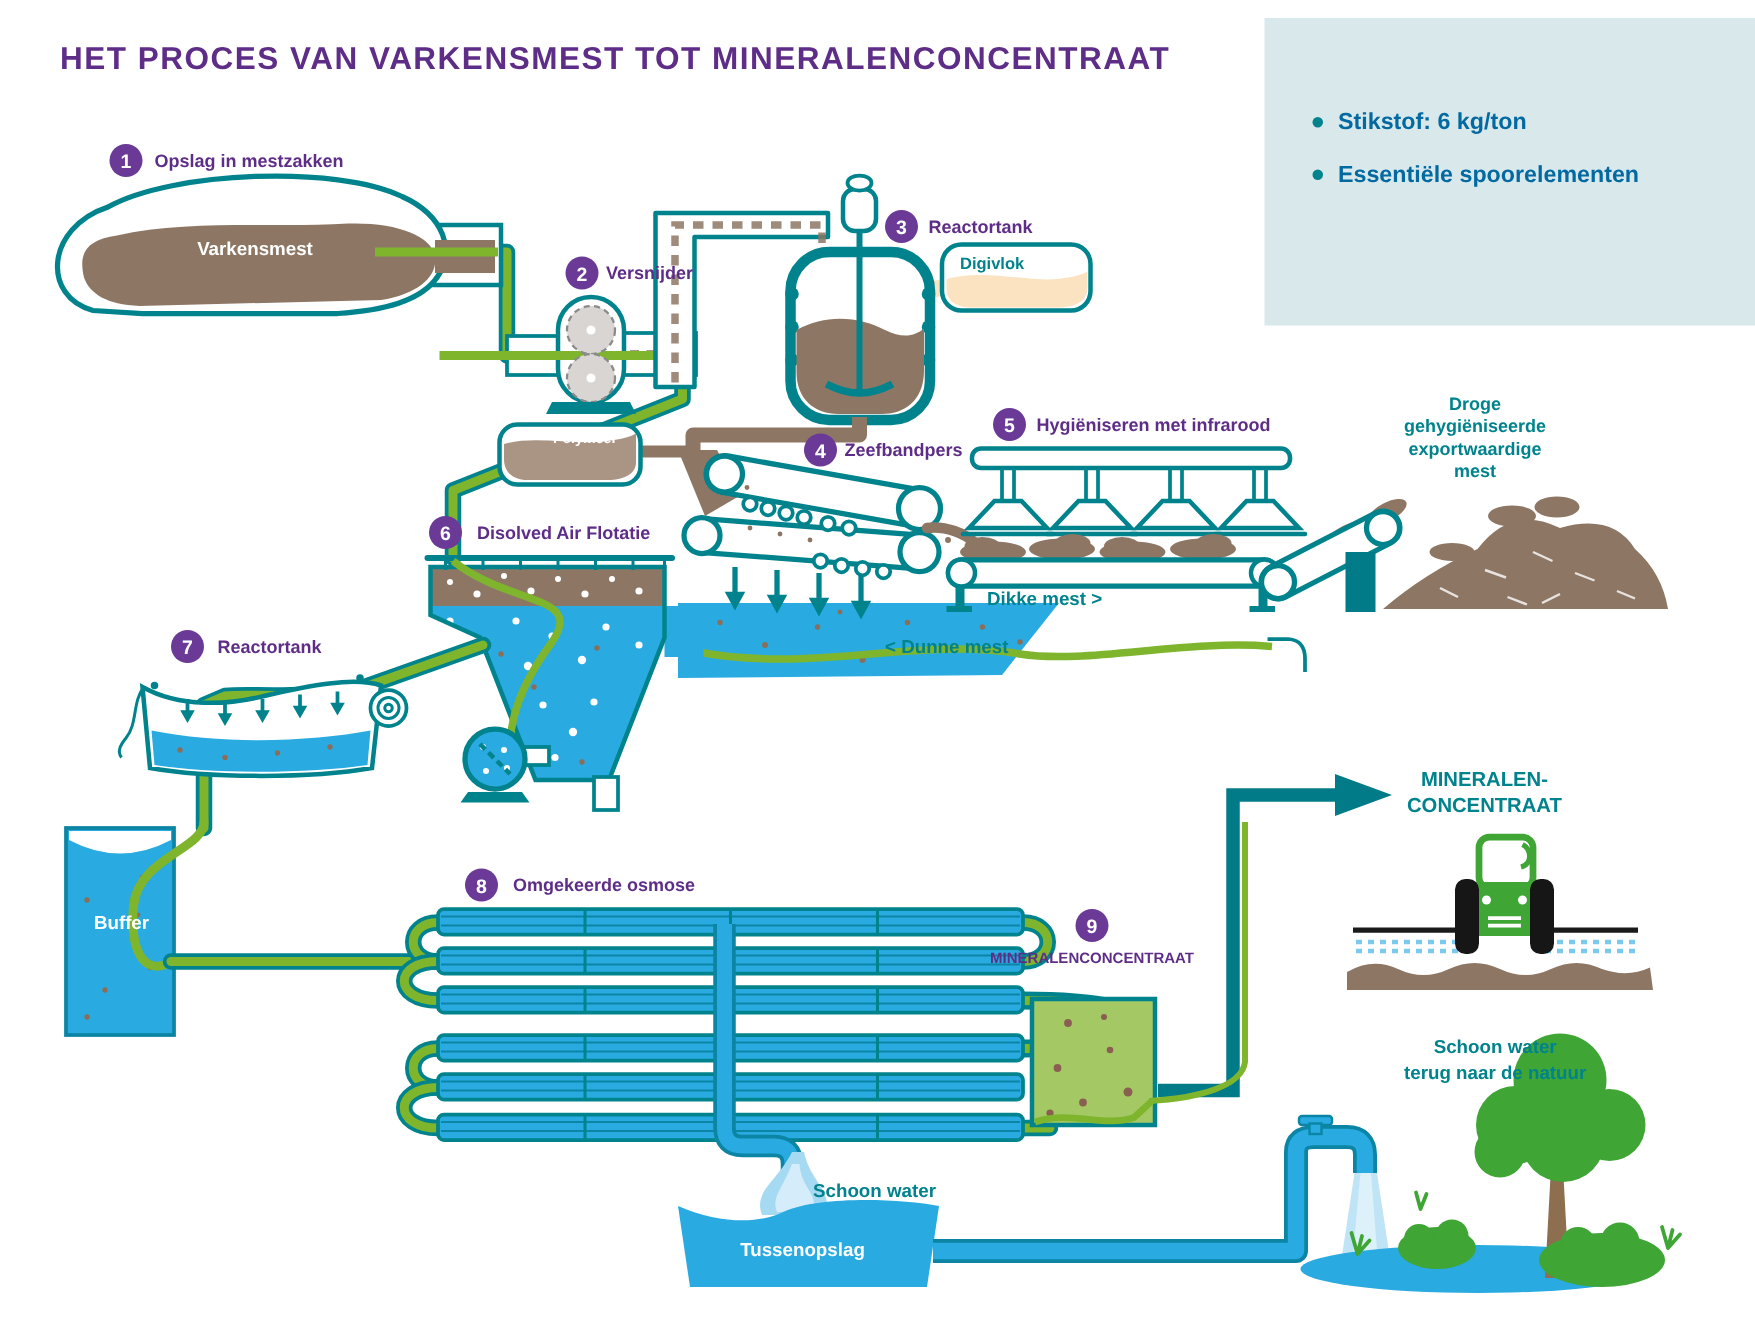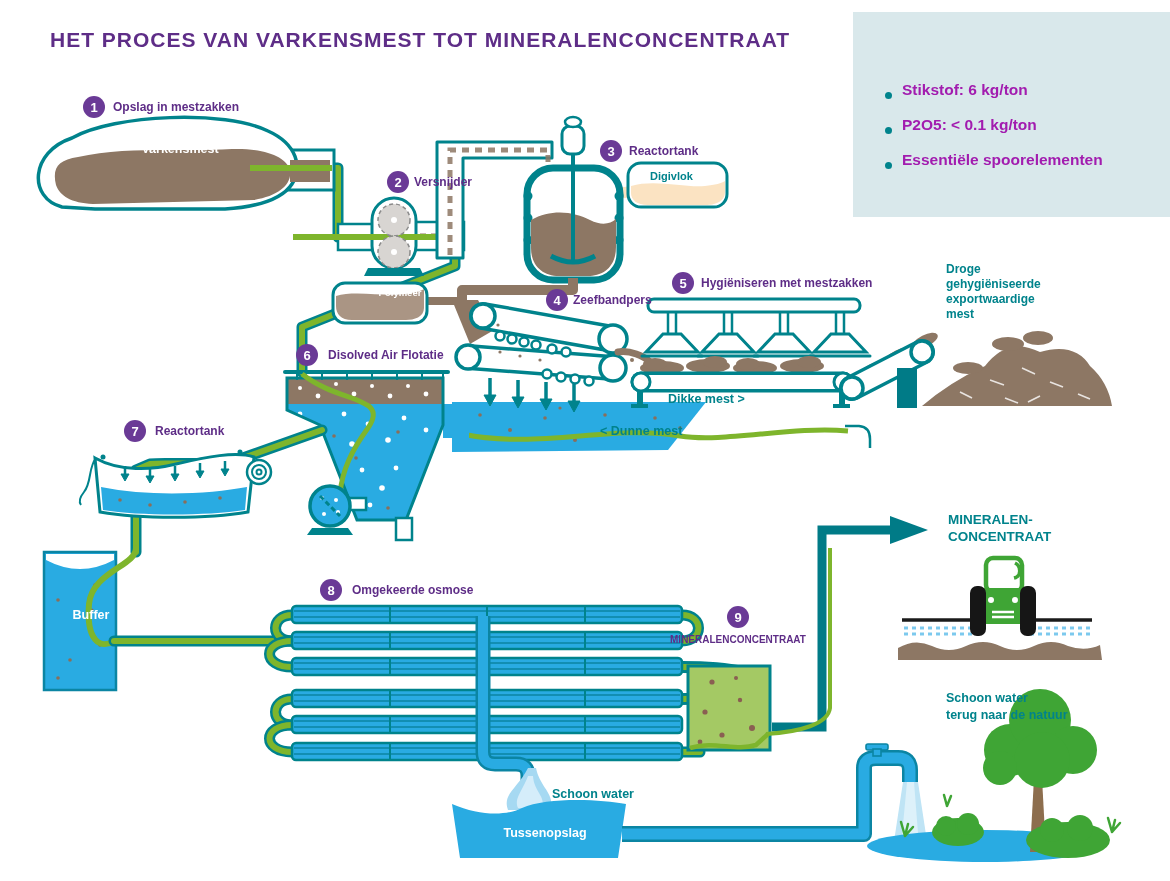--- a/index.html
+++ b/index.html
@@ -1,29 +1,29 @@
 <!DOCTYPE html>
 <html><head>
 <meta charset="utf-8">
 <style>
   html,body{margin:0;padding:0;background:#fff;}
   .canvas{position:relative;width:1170px;height:881px;background:#fff;overflow:hidden;
           font-family:"Liberation Sans","DejaVu Sans",sans-serif;}
   svg.diagram{position:absolute;left:0;top:0;}
-  .abs{position:absolute;margin-left:10px;}
+  .abs{position:absolute;}
   .title{left:40px;top:28px;width:800px;font-size:21px;font-weight:bold;color:#5E2D87;letter-spacing:1px;}
   .panel{left:843px;top:12px;width:327px;height:205px;background:#D9E8EB;}
   .panel-title{left:32px;top:18px;font-size:19px;font-weight:bold;color:#00838C;letter-spacing:.5px;}
   .panel ul{position:absolute;left:32px;top:52px;margin:0;padding:0;list-style:none;}
-  .panel li{display:flex;align-items:flex-end;height:35px;font-size:15.5px;font-weight:bold;color:#a21caf;}
+  .panel li{display:flex;align-items:center;height:35px;font-size:15.5px;font-weight:bold;color:#0369a1;}
   .dot{width:7px;height:7px;border-radius:50%;background:#00838C;margin-right:10px;flex:0 0 auto;}
   .badge{width:22px;height:22px;border-radius:50%;background:#6A3A96;color:#fff;font-weight:bold;
          font-size:13px;display:flex;align-items:center;justify-content:center;}
   .slabel{color:#5E2D87;font-weight:bold;font-size:12px;white-space:nowrap;text-align:center;}
-  .tlabel{color:#00838C;font-weight:bold;font-size:12.5px;white-space:pre-line;line-height:15px;}
+  .tlabel{color:#00838C;font-weight:bold;font-size:12.5px;white-space:pre-line;line-height:15px;text-align:center;}
   .wlabel{color:#fff;font-weight:bold;font-size:12.5px;text-align:center;}
   .big-teal{font-size:13.5px;line-height:17px;}
   .step9{left:628px;top:606px;width:200px;text-align:center;}
   .step9 .badge{margin:0 auto 6px auto;}
   .step9 .slabel{font-size:10px;}
 </style>
 </head>
 <body>
 
 <div class="canvas">
@@ -478,59 +478,55 @@
 <div class="abs title">HET PROCES VAN VARKENSMEST TOT MINERALENCONCENTRAAT</div>
 
 <div class="abs panel">
   <ul>
     <li>
           <span class="dot"></span>
           <span>Stikstof: 6 kg/ton</span>
         </li>
     <li>
           <span class="dot"></span>
-          <span>P2O5: &lt; 0.1 kg/ton</span>
-        </li>
-    <li>
-          <span class="dot"></span>
           <span>Essentiële spoorelementen</span>
         </li>
   </ul>
 </div>
 
 <div class="abs badge" style="left:73px;top:96px">1</div>
 <div class="abs slabel" style="left:103px;top:100px">Opslag in mestzakken</div>
 
 <div class="abs badge" style="left:377px;top:171px">2</div>
 <div class="abs slabel" style="left:404px;top:175px">Versnijder</div>
 
 <div class="abs badge" style="left:590px;top:140px">3</div>
 <div class="abs slabel" style="left:619px;top:144px">Reactortank</div>
 
 <div class="abs badge" style="left:536px;top:289px">4</div>
 <div class="abs slabel" style="left:563px;top:293px">Zeefbandpers</div>
 
 <div class="abs badge" style="left:662px;top:272px">5</div>
-<div class="abs slabel" style="left:691px;top:276px">Hygiëniseren met mestzakken</div>
+<div class="abs slabel" style="left:691px;top:276px">Hygiëniseren met infrarood</div>
 
 <div class="abs badge" style="left:286px;top:344px">6</div>
 <div class="abs slabel" style="left:318px;top:348px">Disolved Air Flotatie</div>
 
 <div class="abs badge" style="left:114px;top:420px">7</div>
 <div class="abs slabel" style="left:145px;top:424px">Reactortank</div>
 
 <div class="abs badge" style="left:310px;top:579px">8</div>
 <div class="abs slabel" style="left:342px;top:583px">Omgekeerde osmose</div>
 
 <div class="abs step9">
   <div class="badge">9</div>
   <div class="slabel">MINERALENCONCENTRAAT</div>
 </div>
 
-<div class="abs wlabel" style="left:115px;top:142px;width:110px">Varkensmest</div>
+<div class="abs wlabel" style="left:115px;top:159px;width:110px">Varkensmest</div>
 <div class="abs tlabel" style="left:640px;top:169px;width:76px;font-size:11px;text-align:left">Digivlok</div>
 <div class="abs wlabel" style="left:336px;top:287px;width:108px;font-size:9.5px">Polymeer</div>
 <div class="abs tlabel" style="left:658px;top:392px">Dikke mest &gt;</div>
 <div class="abs tlabel" style="left:590px;top:424px">&lt; Dunne mest</div>
 <div class="abs tlabel" style="left:936px;top:262px;font-size:12px">Droge
 gehygiëniseerde
 exportwaardige
 mest</div>
 <div class="abs wlabel" style="left:50px;top:608px;width:62px">Buffer</div>
 <div class="abs tlabel big-teal" style="left:938px;top:511px">MINERALEN-

